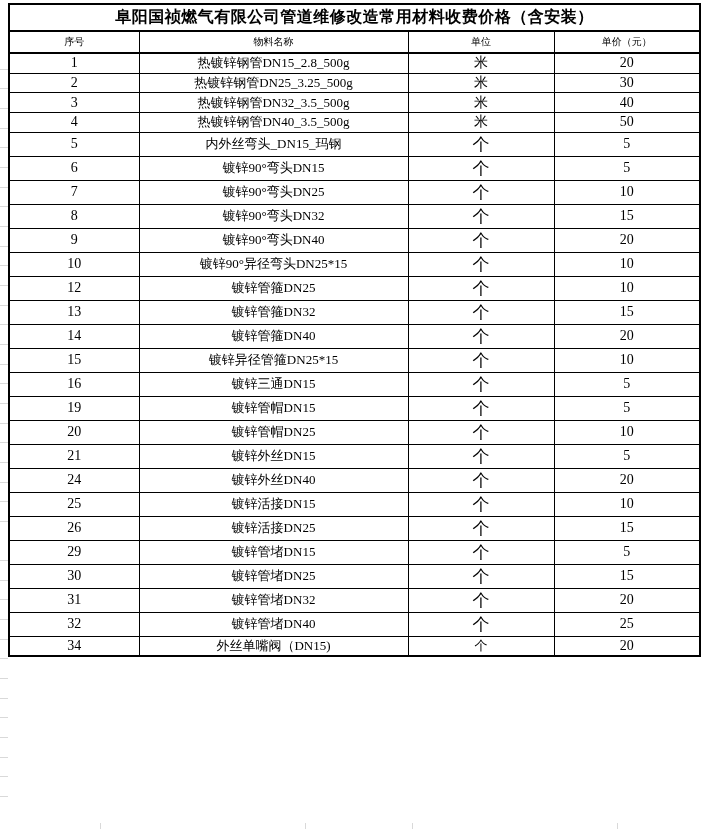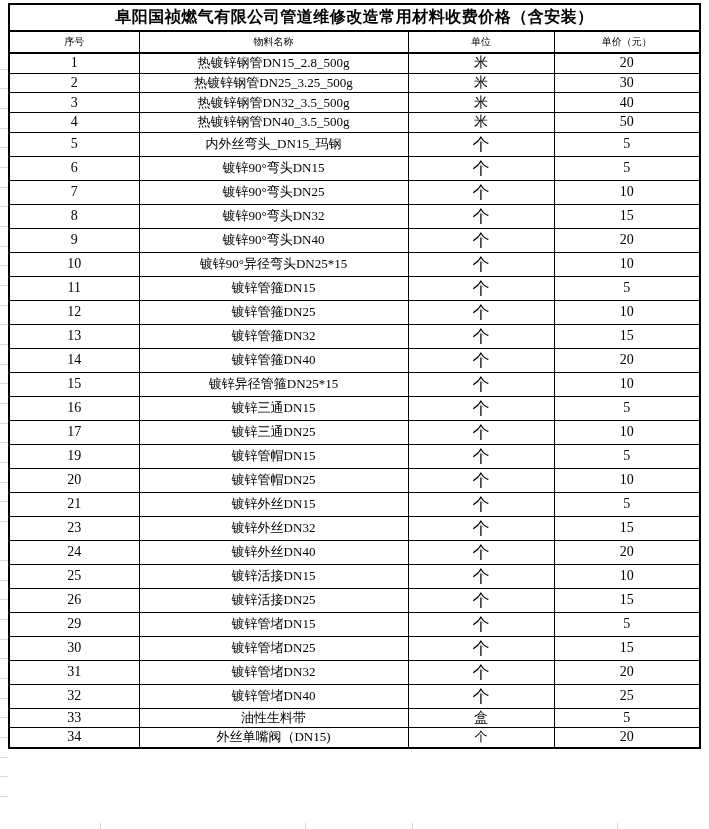--- a/index.html
+++ b/index.html
@@ -158,26 +158,20 @@
         <td class="cell-unit unit-lg">个</td>
         <td class="cell-price">20</td>
       </tr>
       <tr class="data-row">
         <td class="cell-no">10</td>
         <td class="cell-name">镀锌90°异径弯头DN25*15</td>
         <td class="cell-unit unit-lg">个</td>
         <td class="cell-price">10</td>
       </tr>
       <tr class="data-row">
-        <td class="cell-no">11</td>
-        <td class="cell-name">镀锌管箍DN15</td>
-        <td class="cell-unit unit-lg">个</td>
-        <td class="cell-price">5</td>
-      </tr>
-      <tr class="data-row">
         <td class="cell-no">12</td>
         <td class="cell-name">镀锌管箍DN25</td>
         <td class="cell-unit unit-lg">个</td>
         <td class="cell-price">10</td>
       </tr>
       <tr class="data-row">
         <td class="cell-no">13</td>
         <td class="cell-name">镀锌管箍DN32</td>
         <td class="cell-unit unit-lg">个</td>
         <td class="cell-price">15</td>
@@ -194,50 +188,38 @@
         <td class="cell-unit unit-lg">个</td>
         <td class="cell-price">10</td>
       </tr>
       <tr class="data-row">
         <td class="cell-no">16</td>
         <td class="cell-name">镀锌三通DN15</td>
         <td class="cell-unit unit-lg">个</td>
         <td class="cell-price">5</td>
       </tr>
       <tr class="data-row">
-        <td class="cell-no">17</td>
-        <td class="cell-name">镀锌三通DN25</td>
-        <td class="cell-unit unit-lg">个</td>
-        <td class="cell-price">10</td>
-      </tr>
-      <tr class="data-row">
         <td class="cell-no">19</td>
         <td class="cell-name">镀锌管帽DN15</td>
         <td class="cell-unit unit-lg">个</td>
         <td class="cell-price">5</td>
       </tr>
       <tr class="data-row">
         <td class="cell-no">20</td>
         <td class="cell-name">镀锌管帽DN25</td>
         <td class="cell-unit unit-lg">个</td>
         <td class="cell-price">10</td>
       </tr>
       <tr class="data-row">
         <td class="cell-no">21</td>
         <td class="cell-name">镀锌外丝DN15</td>
         <td class="cell-unit unit-lg">个</td>
         <td class="cell-price">5</td>
       </tr>
       <tr class="data-row">
-        <td class="cell-no">23</td>
-        <td class="cell-name">镀锌外丝DN32</td>
-        <td class="cell-unit unit-lg">个</td>
-        <td class="cell-price">15</td>
-      </tr>
-      <tr class="data-row">
         <td class="cell-no">24</td>
         <td class="cell-name">镀锌外丝DN40</td>
         <td class="cell-unit unit-lg">个</td>
         <td class="cell-price">20</td>
       </tr>
       <tr class="data-row">
         <td class="cell-no">25</td>
         <td class="cell-name">镀锌活接DN15</td>
         <td class="cell-unit unit-lg">个</td>
         <td class="cell-price">10</td>
@@ -264,26 +246,20 @@
         <td class="cell-no">31</td>
         <td class="cell-name">镀锌管堵DN32</td>
         <td class="cell-unit unit-lg">个</td>
         <td class="cell-price">20</td>
       </tr>
       <tr class="data-row">
         <td class="cell-no">32</td>
         <td class="cell-name">镀锌管堵DN40</td>
         <td class="cell-unit unit-lg">个</td>
         <td class="cell-price">25</td>
-      </tr>
-      <tr class="data-row">
-        <td class="cell-no">33</td>
-        <td class="cell-name">油性生料带</td>
-        <td class="cell-unit">盒</td>
-        <td class="cell-price">5</td>
       </tr>
       <tr class="data-row">
         <td class="cell-no">34</td>
         <td class="cell-name">外丝单嘴阀（DN15)</td>
         <td class="cell-unit unit-sm">个</td>
         <td class="cell-price">20</td>
       </tr>
     </tbody>
 
 </table>

